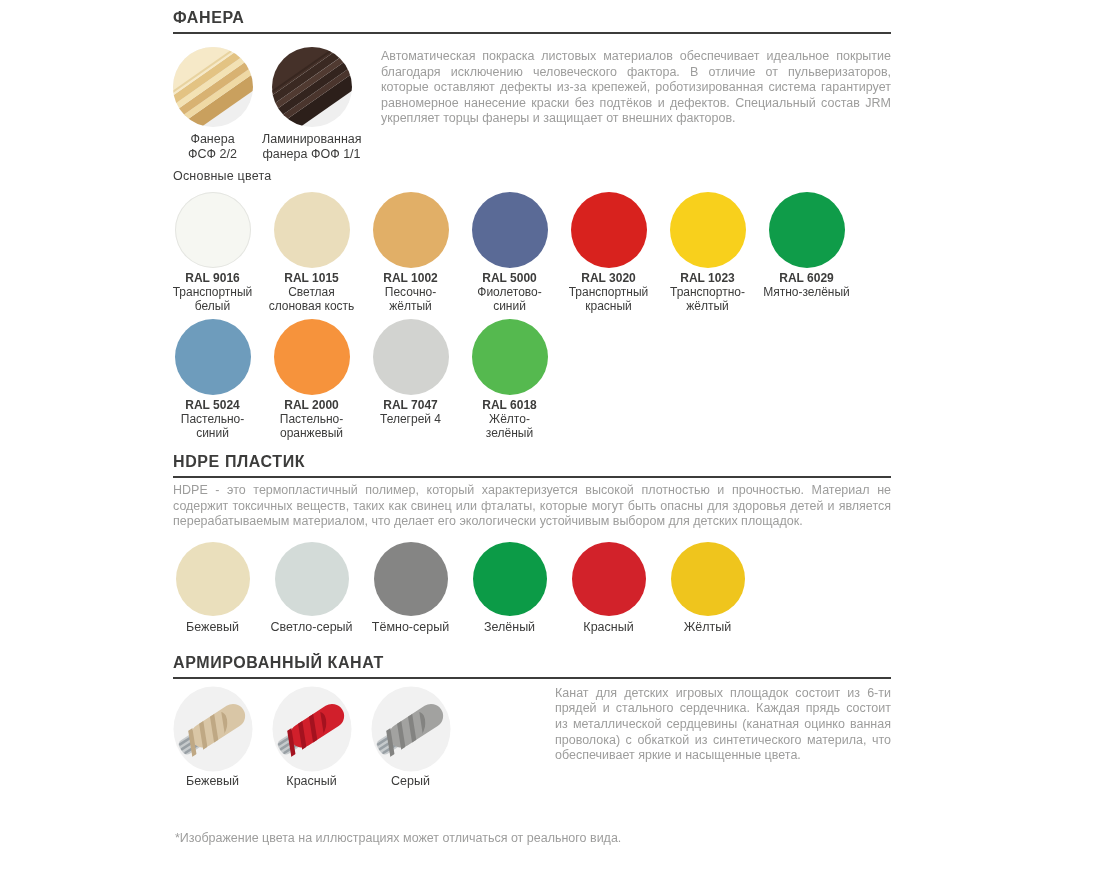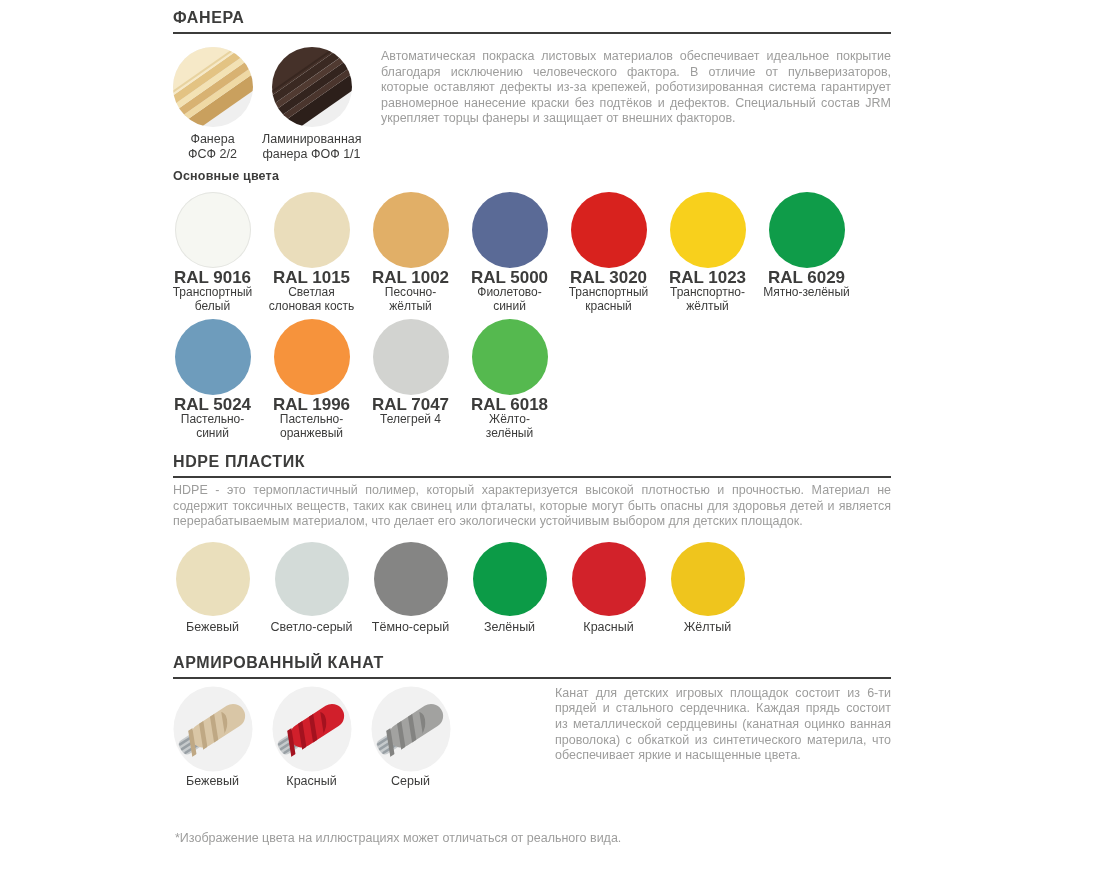--- a/index.html
+++ b/index.html
@@ -19,33 +19,33 @@
   .plywood-row{display:flex;margin-top:13px;margin-left:-10px;}
   .thumbs{display:flex;width:198px;flex:none;}
   .thumb{width:99px;text-align:center;}
   .thumb-img{display:block;width:80px;height:80px;margin:0 auto;}
   .thumb-img svg{display:block;width:80px;height:80px;}
   .thumb-label{margin-top:5px;font-size:12.5px;line-height:15px;white-space:pre-line;}
   .desc{
     flex:1;margin:2px 0 0 20px;font-size:12.5px;line-height:15.6px;color:#9d9d9c;
     text-align:justify;
   }
-  .group-label{font-size:12.5px;line-height:16px;font-weight:bold;letter-spacing:.2px;}
+  .group-label{font-size:12.5px;line-height:16px;font-weight:normal;letter-spacing:.2px;}
   .group-label.g1{margin-top:6px;}
   .group-label.g2{margin-top:8px;}
   
   .swatch-row{display:flex;margin-left:-10px;}
   .swatch-row.r1{margin-top:8px;}
   .swatch-row.r2{margin-top:6px;}
   .swatch-row.r3{margin-top:12px;}
   .swatch-col{width:99px;flex:none;text-align:center;}
   .dot{display:block;width:76px;height:76px;border-radius:50%;margin:0 auto;}
   .dot.small{width:74px;height:74px;}
   .dot.bordered{box-shadow:inset 0 0 0 1px #e4e5e1;}
-  .ral{margin-top:3px;font-size:17px;font-weight:bold;line-height:14px;}
+  .ral{margin-top:3px;font-size:12px;font-weight:bold;line-height:14px;}
   .cname{font-size:12px;line-height:14px;white-space:pre-line;}
   .cname.single{margin-top:4px;font-size:12.5px;line-height:15px;}
   
   .rope-row{display:flex;margin-top:7px;margin-left:-10px;}
   .rope-thumbs{display:flex;width:396px;flex:none;}
   .rope-col{width:99px;flex:none;text-align:center;}
   .rope-img{display:block;width:80px;height:86px;margin:0 auto;}
   .rope-img svg{display:block;width:80px;height:86px;}
   .rope-name{margin-top:2px;font-size:12.5px;line-height:15px;}
   .rope-desc{
@@ -170,21 +170,21 @@
 
     <div class="swatch-row r2">
       <div class="swatch-col">
         <span class="dot" style="background-color: rgb(110, 156, 188);"></span>
         <div class="ral">RAL 5024</div>
         <div class="cname">Пастельно-
 синий</div>
       </div>
       <div class="swatch-col">
         <span class="dot" style="background-color: rgb(246, 147, 60);"></span>
-        <div class="ral">RAL 1996</div>
+        <div class="ral">RAL 2000</div>
         <div class="cname">Пастельно-
 оранжевый</div>
       </div>
       <div class="swatch-col">
         <span class="dot" style="background-color: rgb(210, 211, 208);"></span>
         <div class="ral">RAL 7047</div>
         <div class="cname">Телегрей 4</div>
       </div>
       <div class="swatch-col">
         <span class="dot" style="background-color: rgb(85, 185, 79);"></span>

